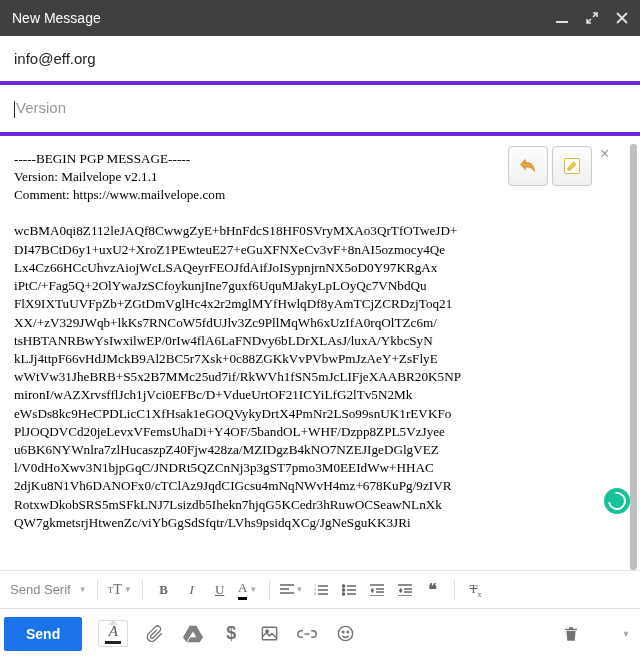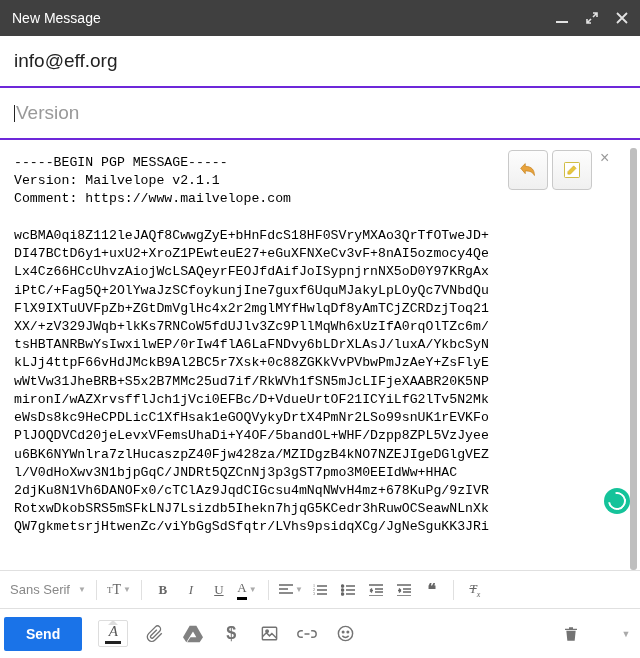--- a/index.html
+++ b/index.html
@@ -25,41 +25,41 @@
     display: flex;
     align-items: center;
     padding: 0 12px;
     font-size: 14px;
   }
   .titlebar .title { flex: 1; }
   .titlebar .winctl { display: flex; gap: 18px; align-items: center; }
   .titlebar .winctl span { cursor: pointer; opacity: 0.85; font-size: 14px; }
   .field {
     padding: 14px 14px;
-    font-size: 19px;
+    font-size: 15px;
     color: #222;
-    border-bottom: 2px solid #6d28d9;
+    border-bottom: 4px solid #6d28d9;
   }
   .field.subject { color: #999; position: relative; }
   .field.subject .caret {
     display: inline-block; width: 1px; height: 17px; background: #222;
     vertical-align: middle; margin-right: 1px;
   }
   .body-area {
     flex: 1;
     position: relative;
     padding: 14px 16px 0 14px;
     overflow: hidden;
   }
   .body-scroll {
     position: absolute; right: 3px; top: 8px; bottom: 0;
     width: 7px; background: #bfbfbf; border-radius: 3px;
   }
   .pgp {
-    font-family: Liberation Mono, monospace;
+    font-family: Liberation Serif, serif;
     font-size: 13.2px;
     line-height: 1.38;
     white-space: pre;
     color: #000;
   }
   .mv-toolbar {
     position: absolute;
     top: 10px; right: 24px;
     display: flex; align-items: center; gap: 4px;
     background: #fff;
@@ -209,21 +209,21 @@
 l/V0dHoXwv3N1bjpGqC/JNDRt5QZCnNj3p3gST7pmo3M0EEIdWw+HHAC
 2djKu8N1Vh6DANOFx0/cTClAz9JqdCIGcsu4mNqNWvH4mz+678KuPg/9zIVR
 RotxwDkobSRS5mSFkLNJ7Lsizdb5Ihekn7hjqG5KCedr3hRuwOCSeawNLnXk
 QW7gkmetsrjHtwenZc/viYbGgSdSfqtr/LVhs9psidqXCg/JgNeSguKK3JRi</span></div>
     <div class="body-scroll"></div>
     <div class="grammarly"></div>
   </div>
 
   <div class="format-bar">
     <div class="font-picker">
-      <span>Sans Serif</span>
+      <span>Send Serif</span>
       <span class="caret-dn">▼</span>
     </div>
     <div class="sep"></div>
     <div class="fmt-btn" style="font-size:10px;">
       <span style="font-size:9px;">T</span>
         <span style="font-size:14px;">T</span>
         <span class="caret-dn">▼</span>
     </div>
     <div class="sep"></div>
     <div class="fmt-btn serif" style="font-weight:bold;">B</div>
@@ -263,21 +263,21 @@
         </svg>
     </div>
     <div class="fmt-btn">
       <svg width="14" height="12" viewBox="0 0 14 12" stroke="#666" stroke-width="1.3">
           <path d="M0 1h14M6 5h8M6 8h8M0 12h14"></path>
           <path d="M1 6.5 L4 6.5 M4 6.5 L2 4.5 M4 6.5 L2 8.5" fill="none"></path>
         </svg>
     </div>
     <div class="fmt-btn serif" style="font-size:16px; font-weight:bold;">❝</div>
     <div class="sep"></div>
-    <div class="fmt-btn serif" style="font-style:italic;">
+    <div class="fmt-btn serif" style="">
       <span style="position:relative;"><span style="text-decoration:line-through;">T</span><sub style="font-size:8px;">x</sub></span>
     </div>
   </div>
 
   <div class="action-bar">
     <button class="send-btn">Send</button>
     <div class="underlineA">
       <span style="font-family:Georgia,serif; font-style:italic; font-size:15px; color:#555;">A</span>
       <div class="ubar"></div>
     </div>

